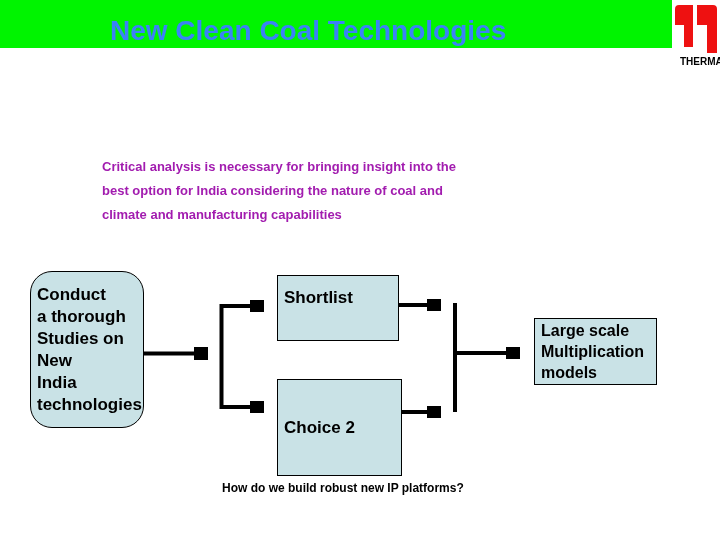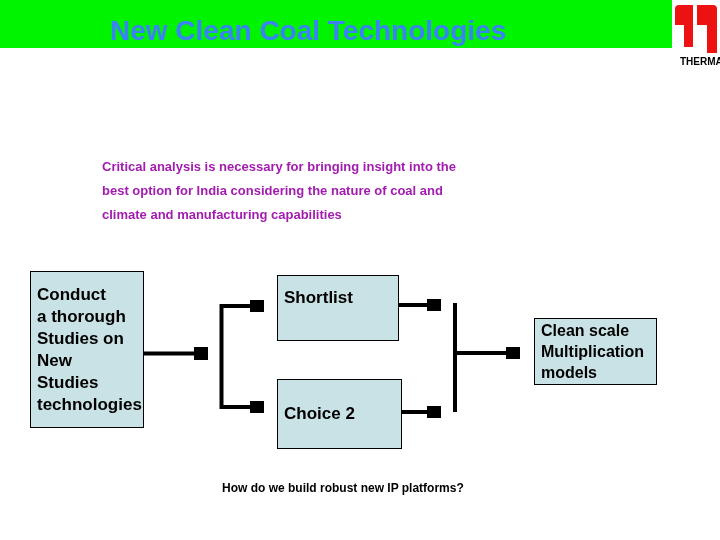--- a/index.html
+++ b/index.html
@@ -12,23 +12,23 @@
   .header-title{position:absolute;left:110px;top:17px;font-size:28px;line-height:28px;color:#3b82f6;white-space:nowrap;}
   
   .logo{position:absolute;left:673px;top:3px;width:46px;height:52px;}
   .logo-word{position:absolute;left:670px;top:56px;width:50px;font-size:10px;line-height:11px;color:#000;letter-spacing:0px;margin-left:10px;}
   
   .intro{position:absolute;left:102px;top:155px;width:505px;font-size:13px;line-height:24px;color:#a21caf;}
   .intro span{display:block;}
   
   .fbox{position:absolute;background:#C9E2E6;border:1px solid #000;color:#000;font-size:17px;line-height:22px;box-sizing:border-box;}
   .fbox span{display:block;white-space:nowrap;}
-  .box-conduct{left:30px;top:271px;width:114px;height:157px;padding:12px 2px 1px 6px;}
+  .box-conduct{left:30px;top:271px;width:114px;height:157px;padding:12px 2px 1px 6px;border-radius:22px;}
   .box-shortlist{left:277px;top:275px;width:122px;height:66px;padding:11px 15px 0 6px;}
-  .box-choice2{left:277px;top:379px;width:125px;height:70px;display:flex;align-items:center;padding-left:6px;}
+  .box-choice2{left:277px;top:379px;width:125px;height:97px;display:flex;align-items:center;padding-left:6px;}
   .box-large{left:534px;top:318px;width:123px;height:67px;display:flex;flex-direction:column;justify-content:center;padding-left:6px;font-size:16px;line-height:21px;}
   
   .arrows{position:absolute;left:0;top:0;pointer-events:none;}
   .arrows path{stroke:#000;stroke-width:4;fill:none;}
   
   .footer-q{position:absolute;left:222px;top:476px;font-size:12px;line-height:24px;color:#000;white-space:nowrap;}
 </style>
 </head>
 <body>
 
@@ -63,33 +63,33 @@
     <path d="M402,412 H440" marker-end="url(#ah)"></path>
     <path d="M455,303 V412"></path>
     <path d="M457,353 H519" marker-end="url(#ah)"></path>
   </svg>
 
   <div class="fbox box-conduct">
     <span>Conduct</span>
     <span>a thorough</span>
     <span>Studies on</span>
     <span>New</span>
-    <span>Studies</span>
+    <span>India</span>
     <span>technologies</span>
   </div>
 
   <div class="fbox box-shortlist">
     <span>Shortlist</span>
   </div>
 
   <div class="fbox box-choice2">
     <span>Choice 2</span>
   </div>
 
   <div class="fbox box-large">
-    <span>Clean scale</span>
+    <span>Large scale</span>
     <span>Multiplication</span>
     <span>models</span>
   </div>
 
   <div class="footer-q">How do we build robust new IP platforms?</div>
 
 </div>
 
 </body></html>

